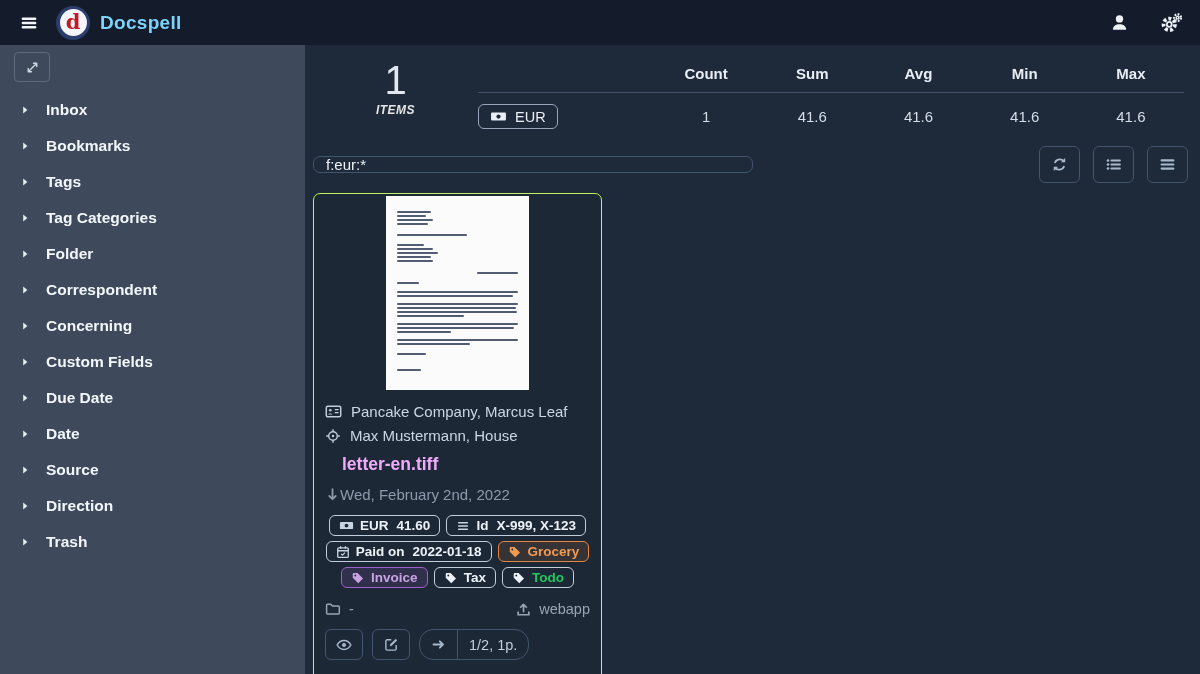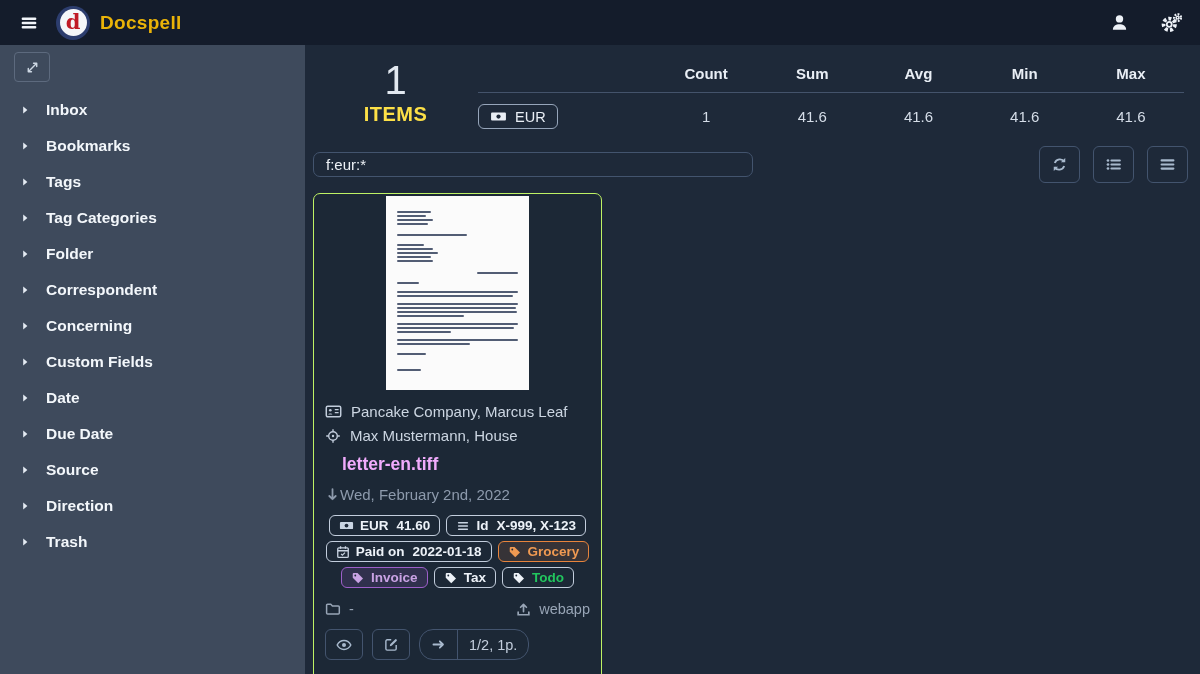--- a/index.html
+++ b/index.html
@@ -20,21 +20,21 @@
   .logo {
     width:34px; height:34px; border-radius:50%; background:#2c3d6e;
     display:flex; align-items:center; justify-content:center;
   }
   .logo-inner {
     width:27px; height:27px; border-radius:50%; background:#f4f6f9;
     display:flex; align-items:center; justify-content:center;
     color:#c01a26; font-family:"DejaVu Serif", serif; font-weight:bold;
     font-size:21px; line-height:1; padding-bottom:2px;
   }
-  .brand-title { color:#eab308; font-weight:bold; font-size:19px; letter-spacing:.3px; }
+  .brand-title { color:#7dd3fc; font-weight:bold; font-size:19px; letter-spacing:.3px; }
   .nav-right { margin-left:auto; display:flex; align-items:center; gap:28px; }
   .nav-icon-btn { background:none; border:none; color:#edf1f7; cursor:pointer; padding:2px; }
 
   
   .layout { display:flex; height:629px; }
   .sidebar { width:305px; background:#3e4a5c; flex-shrink:0; }
   .expand-btn {
     margin:7px 0 10px 14px; width:36px; height:30px; background:transparent;
     border:1px solid #5d6a7e; border-radius:4px; color:#cdd7e3; cursor:pointer;
     display:flex; align-items:center; justify-content:center;
@@ -45,38 +45,38 @@
     color:#f3f7fb; font-weight:bold; font-size:15.5px; cursor:pointer;
   }
   .side-item .caret { color:#e4ebf3; display:flex; }
 
   
   .main { flex:1; padding:12px 12px 0 8px; }
 
   .stats { display:flex; align-items:flex-start; }
   .items-count { width:165px; text-align:center; padding-top:2px; flex-shrink:0; }
   .items-count .num { font-size:40px; color:#e2e8f0; line-height:1.05; font-weight:400; }
-  .items-count .lbl { font-size:20px; font-weight:bold; color:#fde047; letter-spacing:.5px; margin-top:2px; }
+  .items-count .lbl { font-size:12px; font-weight:bold; color:#e5e5e5; letter-spacing:.5px; margin-top:2px;font-style:italic; }
 
   .stats-table { flex:1; margin-right:4px; }
   .st-row { display:grid; grid-template-columns:175px 1fr 1fr 1fr 1fr 1fr; align-items:center; }
   .st-head { padding:8px 0 10px; border-bottom:1px solid #44536b; }
   .st-head .st-cell { font-weight:bold; color:#e9eef5; font-size:15px; text-align:center; }
   .st-body { padding-top:11px; }
   .st-body .st-cell { color:#d5dde8; font-size:15px; text-align:center; }
   .st-first { text-align:left !important; }
   .eur-badge {
     display:inline-flex; align-items:center; gap:8px; border:1px solid #96a5ba;
     border-radius:6px; padding:3px 11px; color:#e9eef5; font-size:14.5px;
   }
 
   
   .search-row { display:flex; align-items:center; margin-top:17px; }
   .search-input {
-    width:440px; height:25px; background:transparent; border:1px solid #43546e;
+    width:440px; height:17px; background:transparent; border:1px solid #43546e;
     border-radius:7px; color:#edf1f6; padding:0 12px; font-size:15px;
     font-family:"Liberation Sans", sans-serif; outline:none;
   }
   .tool-btns { margin-left:auto; display:flex; gap:13px; }
   .tool-btn {
     width:41px; height:37px; border:1px solid #43546e; border-radius:6px;
     background:transparent; color:#a8b9cd; cursor:pointer;
     display:flex; align-items:center; justify-content:center;
   }
 
@@ -312,29 +312,29 @@
             </svg>
           </span>
           <span>Custom Fields</span>
         </div>
         <div class="side-item">
           <span class="caret">
             <svg width="12" height="12" viewBox="0 0 16 16">
               <use href="#i-caret-right"></use>
             </svg>
           </span>
+          <span>Due Date</span>
+        </div>
+        <div class="side-item">
+          <span class="caret">
+            <svg width="12" height="12" viewBox="0 0 16 16">
+              <use href="#i-caret-right"></use>
+            </svg>
+          </span>
           <span>Date</span>
-        </div>
-        <div class="side-item">
-          <span class="caret">
-            <svg width="12" height="12" viewBox="0 0 16 16">
-              <use href="#i-caret-right"></use>
-            </svg>
-          </span>
-          <span>Due Date</span>
         </div>
         <div class="side-item">
           <span class="caret">
             <svg width="12" height="12" viewBox="0 0 16 16">
               <use href="#i-caret-right"></use>
             </svg>
           </span>
           <span>Source</span>
         </div>
         <div class="side-item">

